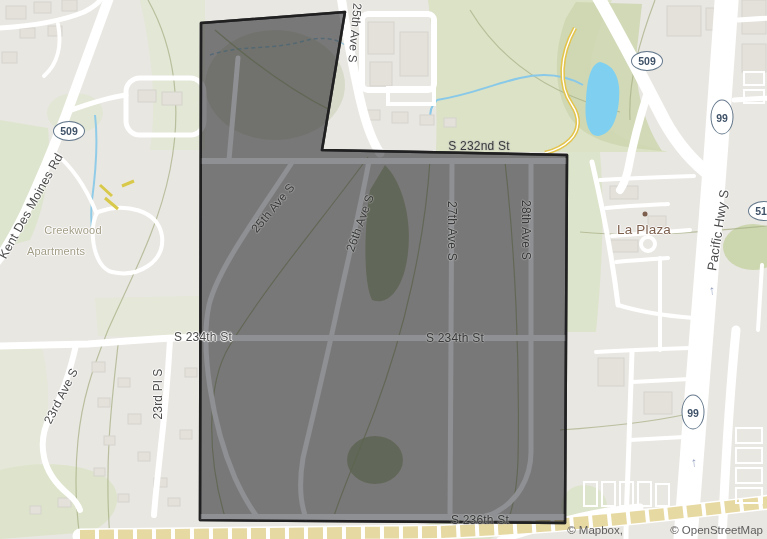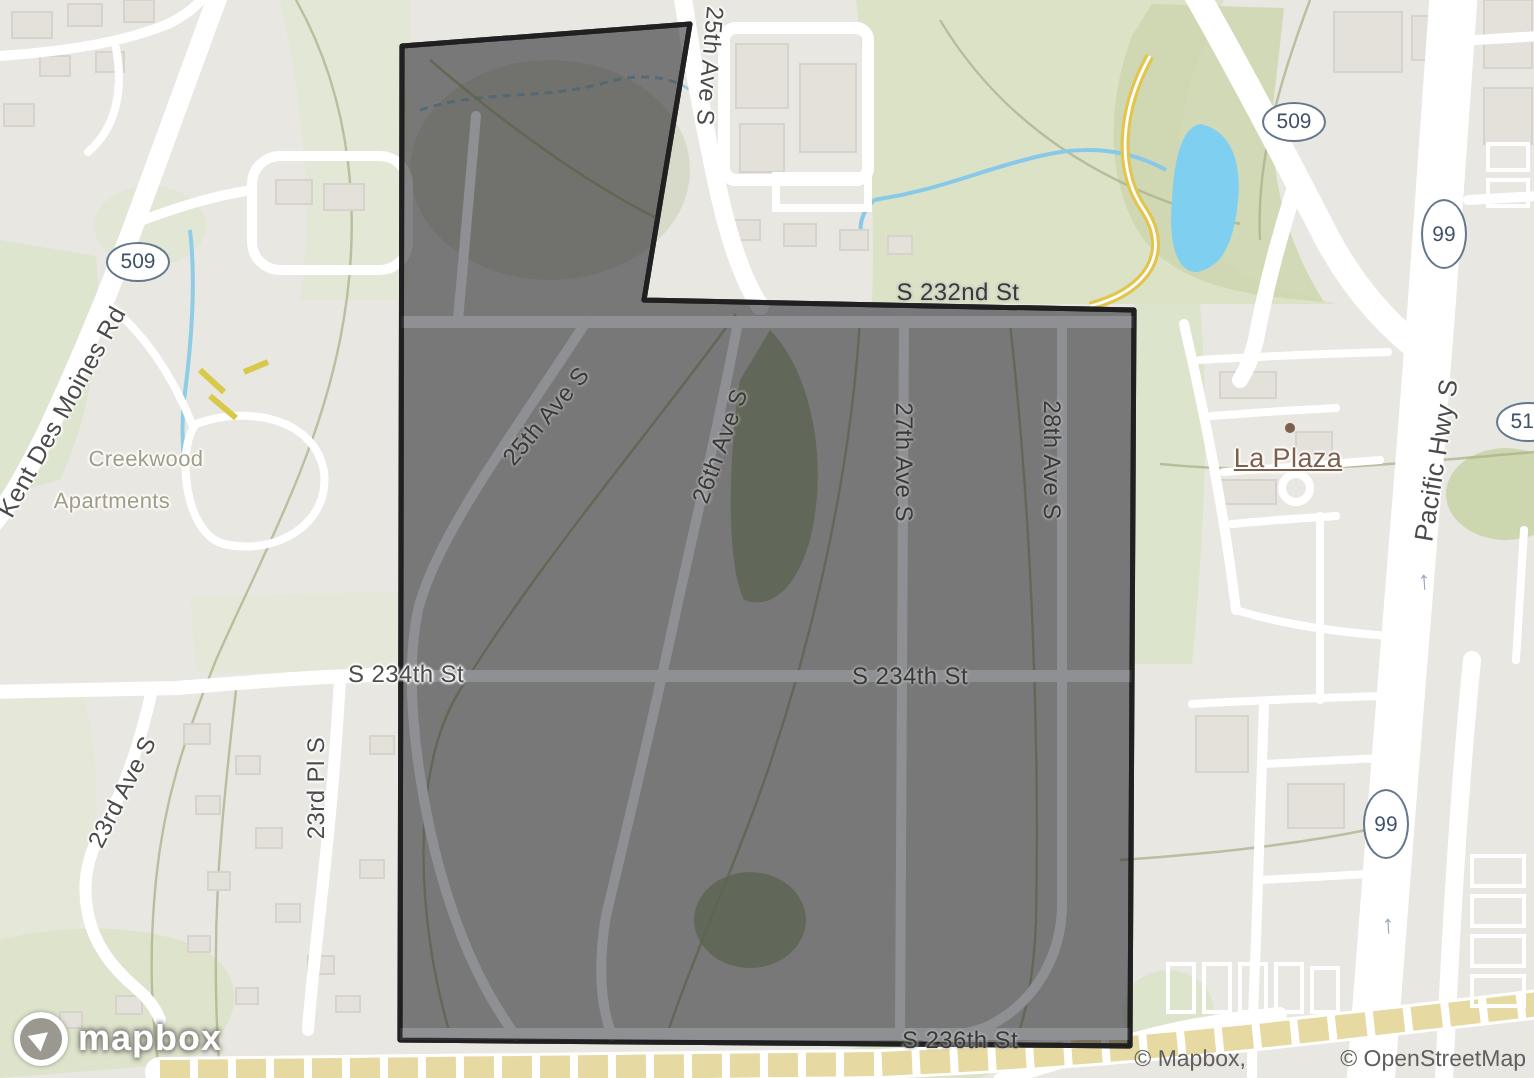--- a/index.html
+++ b/index.html
@@ -6,25 +6,25 @@
   #map{position:relative;width:767px;height:539px;overflow:hidden;background:#e9e7e2;
        font-family:"Liberation Sans", sans-serif;}
   #map svg{position:absolute;left:0;top:0;}
   .lbl{position:absolute;font-size:12px;color:#4b4b4b;white-space:nowrap;
        transform:translate(-50%,-50%) rotate(var(--r,0deg));letter-spacing:.2px;
        text-shadow:1px 0 1px #fff,-1px 0 1px #fff,0 1px 1px #fff,0 -1px 1px #fff;}
   .lbl.dk{color:#38393b;
        text-shadow:1px 0 1px rgba(195,195,190,.45),-1px 0 1px rgba(195,195,190,.45),
                    0 1px 1px rgba(195,195,190,.45),0 -1px 1px rgba(195,195,190,.45);}
   .lbl.area{color:#a19c85;font-size:11px;}
-  .lbl.poi{color:#7d5f4d;font-size:13.5px;text-decoration:underline;}
+  .lbl.poi{color:#7d5f4d;font-size:13.5px;}
   .poi-dot{position:absolute;width:5px;height:5px;border-radius:50%;background:#7d5f4d;
        transform:translate(-50%,-50%);}
   .shield{position:absolute;background:#fff;border:1.6px solid #64788c;color:#3f5268;
-       font-weight:normal;font-size:10.5px;display:flex;align-items:center;justify-content:center;
+       font-weight:bold;font-size:10.5px;display:flex;align-items:center;justify-content:center;
        transform:translate(-50%,-50%);box-sizing:border-box;}
   .shield.oval{width:32px;height:20px;border-radius:50%;}
   .shield.circ{width:23px;height:35px;border-radius:50%;}
   .arr{position:absolute;color:#98a5c2;font-size:13px;transform:translate(-50%,-50%) rotate(-4deg);}
   .mb-logo{position:absolute;left:7px;bottom:6px;display:flex;align-items:center;gap:5px;}
   .mb-icon{width:21px;height:21px;border-radius:50%;background:#9b988f;border:3px solid #fff;
        position:relative;box-shadow:0 0 2px rgba(90,90,85,.6);}
   .mb-icon::after{content:"";position:absolute;left:6px;top:5px;width:0;height:0;
        border-left:9px solid #fff;border-top:5px solid transparent;border-bottom:5px solid transparent;
        transform:rotate(-40deg);}
@@ -234,21 +234,17 @@
   <div class="shield circ" style="left:722px;top:117px">
       <span>99</span>
     </div>
   <div class="shield circ" style="left:693px;top:412px">
       <span>99</span>
     </div>
   <div class="shield oval" style="left:764px;top:211px">
       <span>516</span>
     </div>
 
-  <div class="mb-logo">
-    <span class="mb-icon"></span>
-    <span class="mb-word">mapbox</span>
-  </div>
   <div class="attrib">
     <span>© Mapbox, </span><span>© OpenStreetMap</span>
   </div>
 
 </div>
 
 </body></html>

